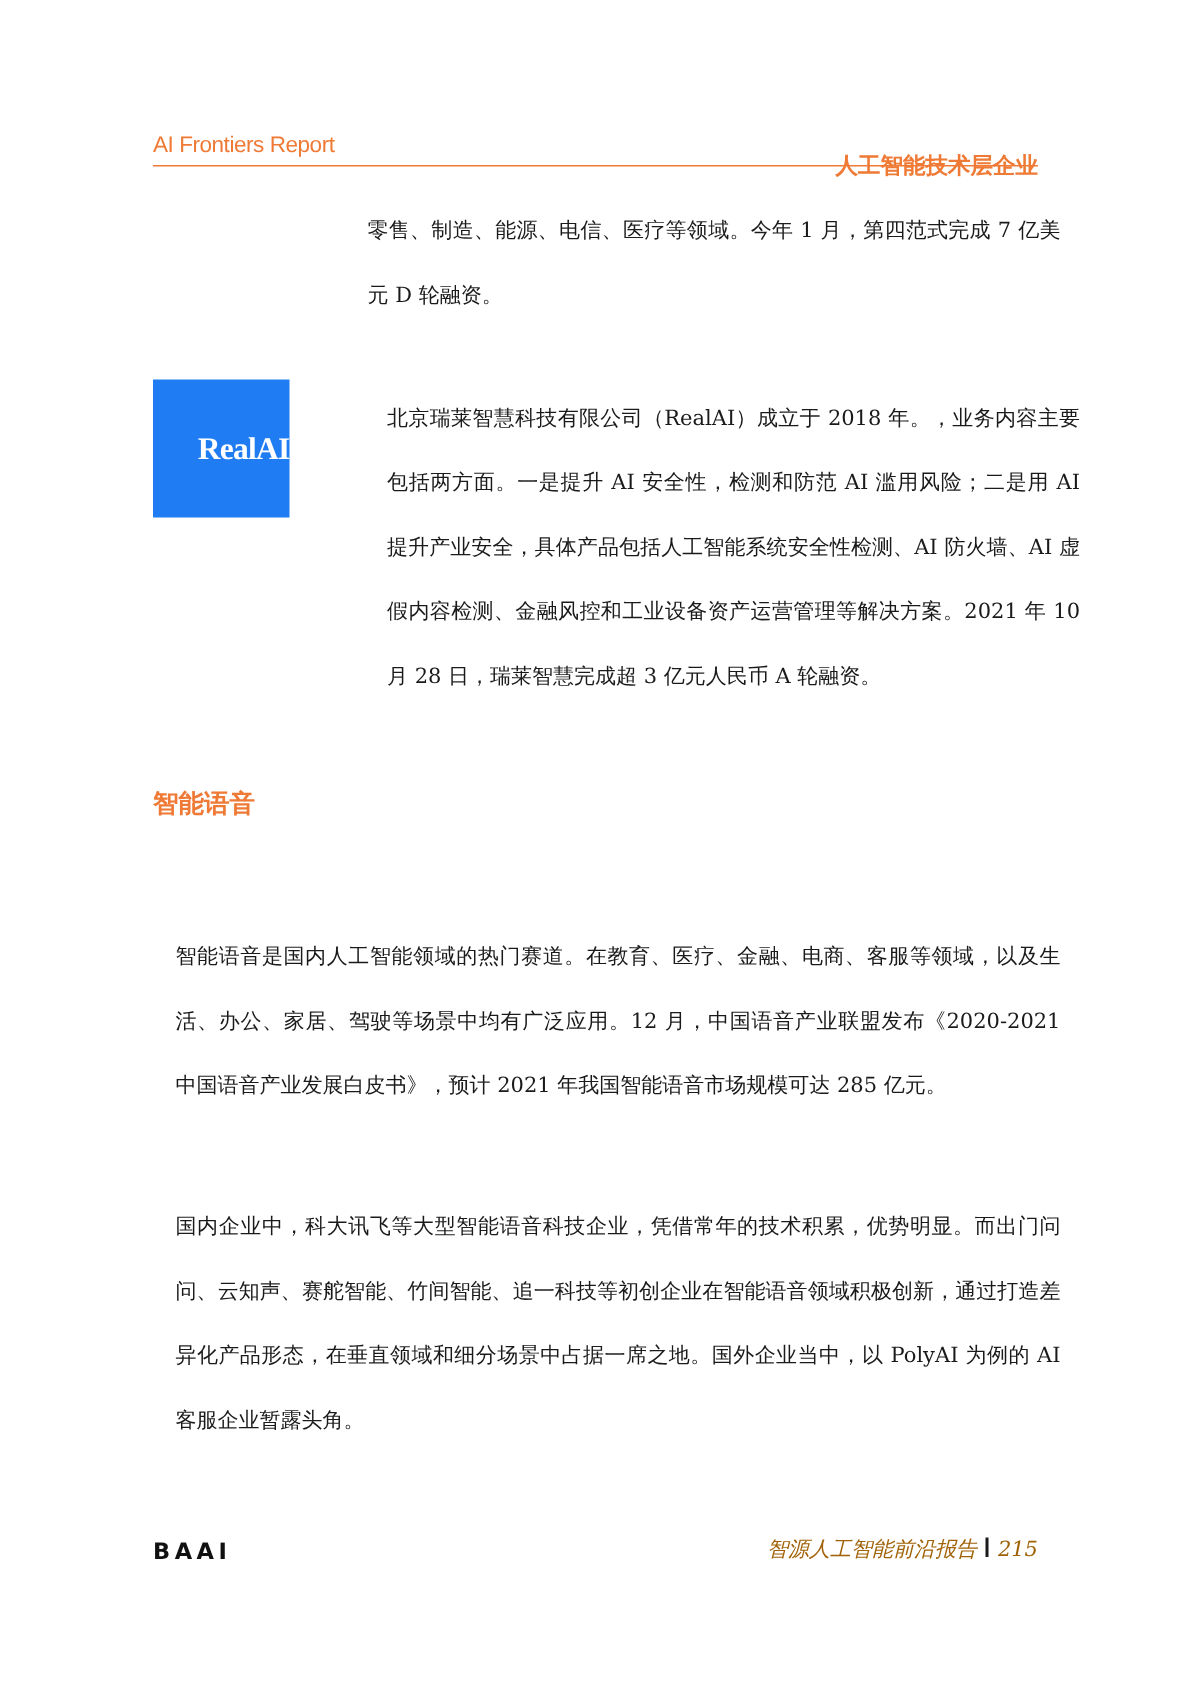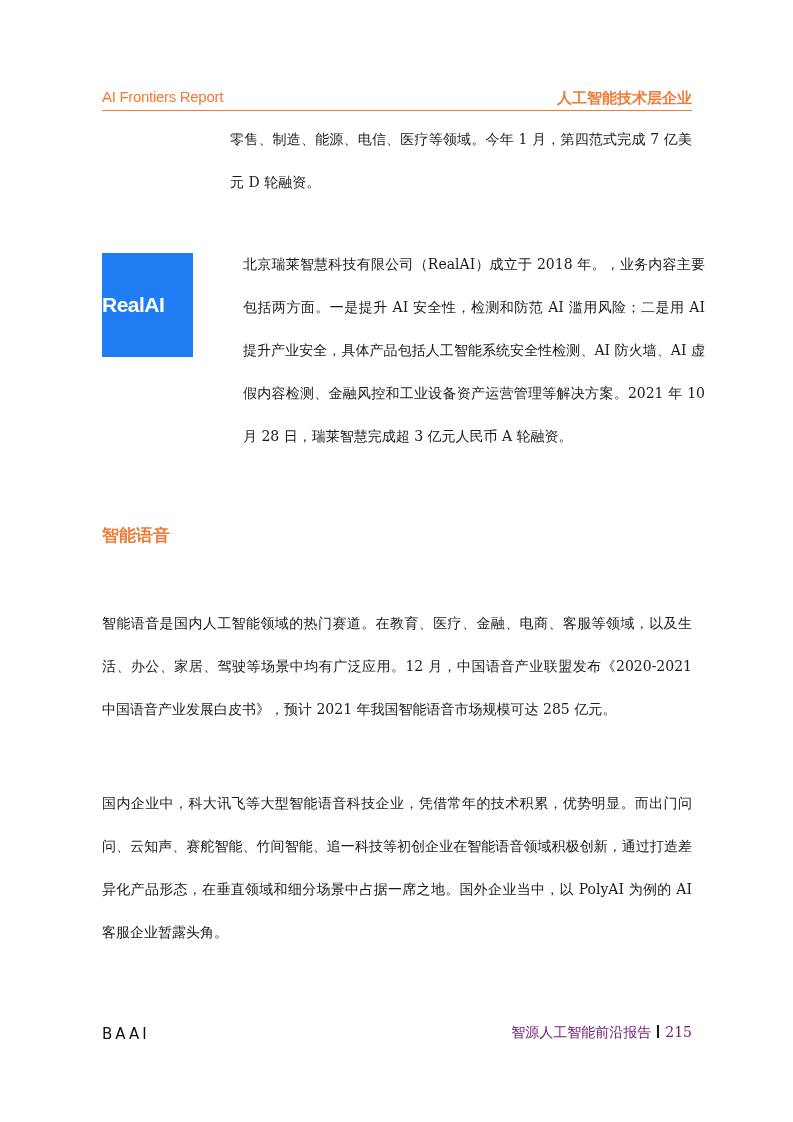--- a/index.html
+++ b/index.html
@@ -29,56 +29,56 @@
       top: 2px;
       font-family: "Liberation Sans", "DejaVu Sans", sans-serif;
       font-size: 15px;
       font-weight: normal;
       color: #ef7a35;
       letter-spacing: -0.3px;
     }
     .header-right {
       position: absolute;
       right: 0;
-      top: 3px;
+      top: 15px;
       font-family: "DejaVu Sans", sans-serif;
       font-size: 15px;
       font-weight: bold;
       color: #ef7a35;
     }
     .para {
       position: absolute;
       font-size: 14px;
       line-height: 43px;
-      margin: 0;
+      margin: 15px;
       text-align: justify;
       text-align-last: left;
     }
     .p-top {
       left: 230px;
       top: 118px;
       width: 462px;
     }
     .p-realai {
       left: 243px;
       top: 243px;
       width: 462px;
     }
     .logo {
       position: absolute;
       left: 102px;
       top: 253px;
       width: 91px;
-      height: 104px;
+      height: 92px;
       background: #1f7cf2;
       display: flex;
       align-items: center;
-      justify-content: flex-start;
+      justify-content: flex-end;
       color: #ffffff;
-      font-family: Liberation Sans, sans-serif;
+      font-family: Liberation Serif, serif;
       font-size: 21px;
       font-weight: bold;
       letter-spacing: -0.5px;
     }
     .section-title {
       position: absolute;
       left: 102px;
       top: 524px;
       font-family: "DejaVu Sans", sans-serif;
       font-size: 17px;
@@ -96,30 +96,31 @@
       left: 102px;
       top: 782px;
       width: 590px;
     }
     .footer-logo {
       position: absolute;
       left: 102px;
       top: 1025px;
       font-family: "DejaVu Sans", sans-serif;
       font-size: 15px;
-      font-weight: normal;
+      font-weight: bold;
       letter-spacing: 3px;
       color: #111111;
     }
     .footer-right {
       position: absolute;
       right: 101px;
       top: 1024px;
       font-size: 14px;
-      color: #701a75;
+      color: #a16207;
+      font-style: italic;
     }
     .footer-right .sep {
       display: inline-block;
       width: 2px;
       height: 13px;
       background: #1a1a1a;
       margin: 0 6px;
       vertical-align: -1px;
     }
   </style>

